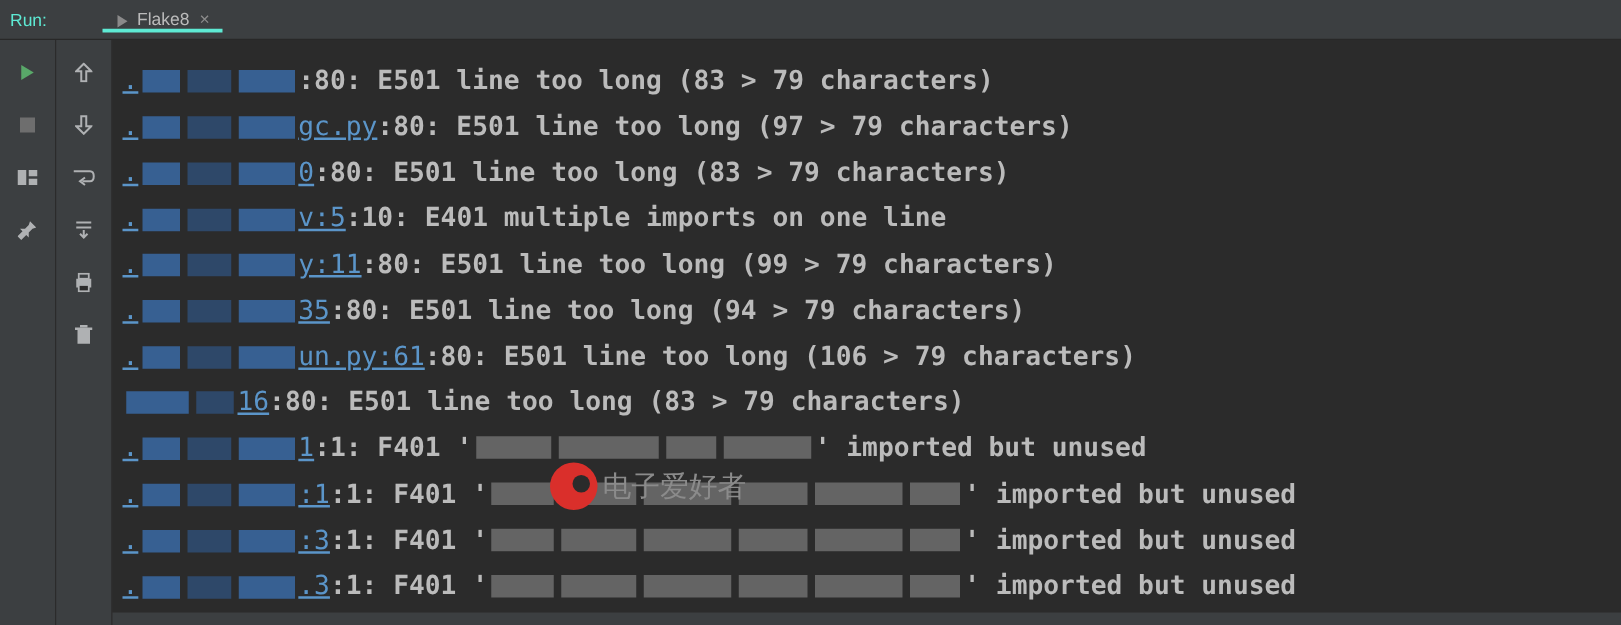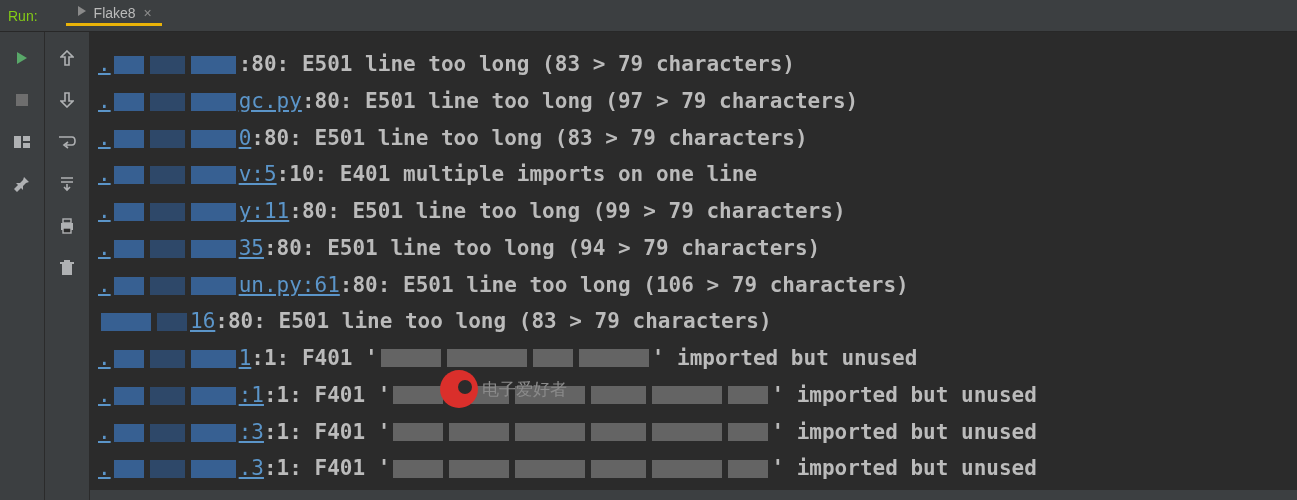--- a/index.html
+++ b/index.html
@@ -14,26 +14,26 @@
 
   
   .header {
     display: flex; align-items: center;
     height: 32px;
     background: #3c3f41;
     border-bottom: 1px solid #282828;
     padding: 0 8px;
     font-size: 14px;
   }
-  .run-label { color: #84cc16; margin-right: 28px; }
+  .run-label { color: #5eead4; margin-right: 44px; }
   .tab {
-    display: flex; align-items: flex-start;
+    display: flex; align-items: flex-end;
     height: 21px;
     padding: 0 10px;
-    border-bottom: 3px solid #eab308;
+    border-bottom: 3px solid #5eead4;
     color: #bbbbbb;
   }
   .tab .playicon { margin-right: 6px; }
   .tab .close { margin-left: 8px; color: #8c8c8c; font-size: 14px; }
 
   
   .main { display: flex; height: calc(100% - 32px); }
 
   .col {
     display: flex; flex-direction: column;
@@ -101,21 +101,21 @@
   }
   .center-logo .circle::after {
     content: "";
     position: absolute;
     left: 18px; top: 10px;
     width: 14px; height: 14px;
     background: #2b2b2b;
     border-radius: 50%;
   }
   .center-logo .txt {
-    color: #8b8b8b; font-size: 17px;
+    color: #8b8b8b; font-size: 23px;
     margin-left: 4px; font-family: sans-serif;
   }
 
   .scrollbar-h {
     position: absolute;
     left: 90px; bottom: 0;
     right: 0; height: 10px;
     background: #3c3f41;
   }
 </style>

